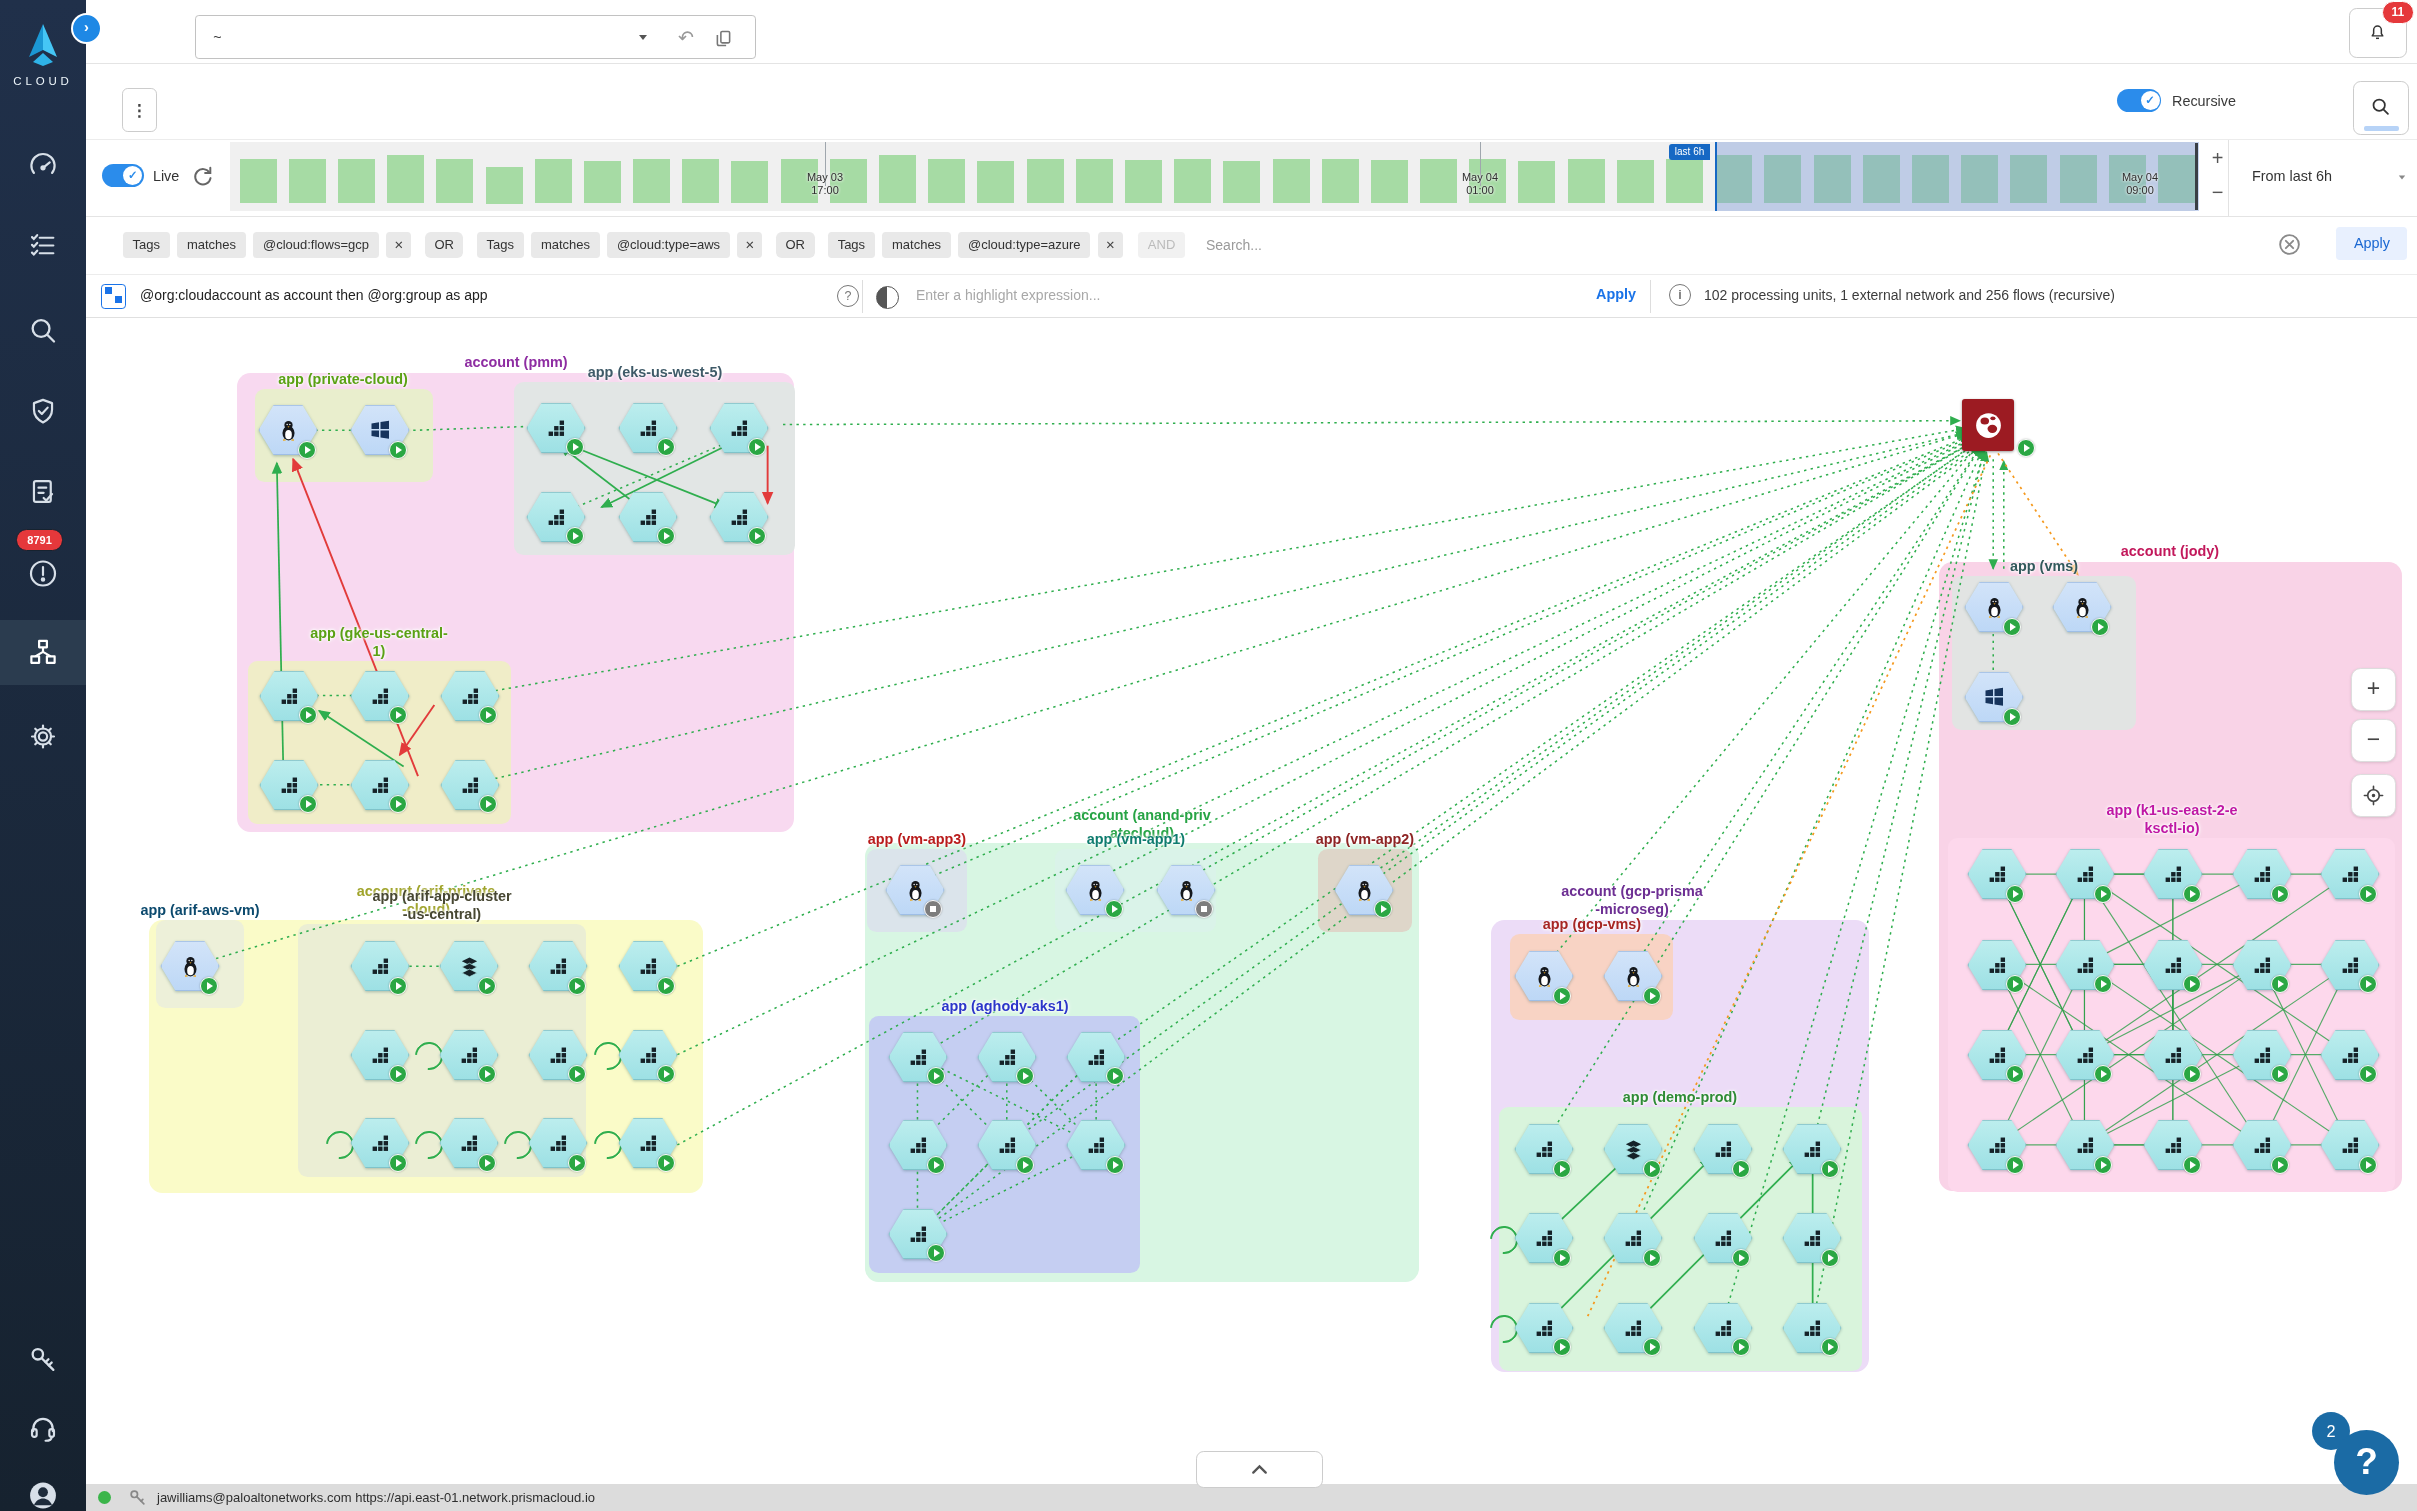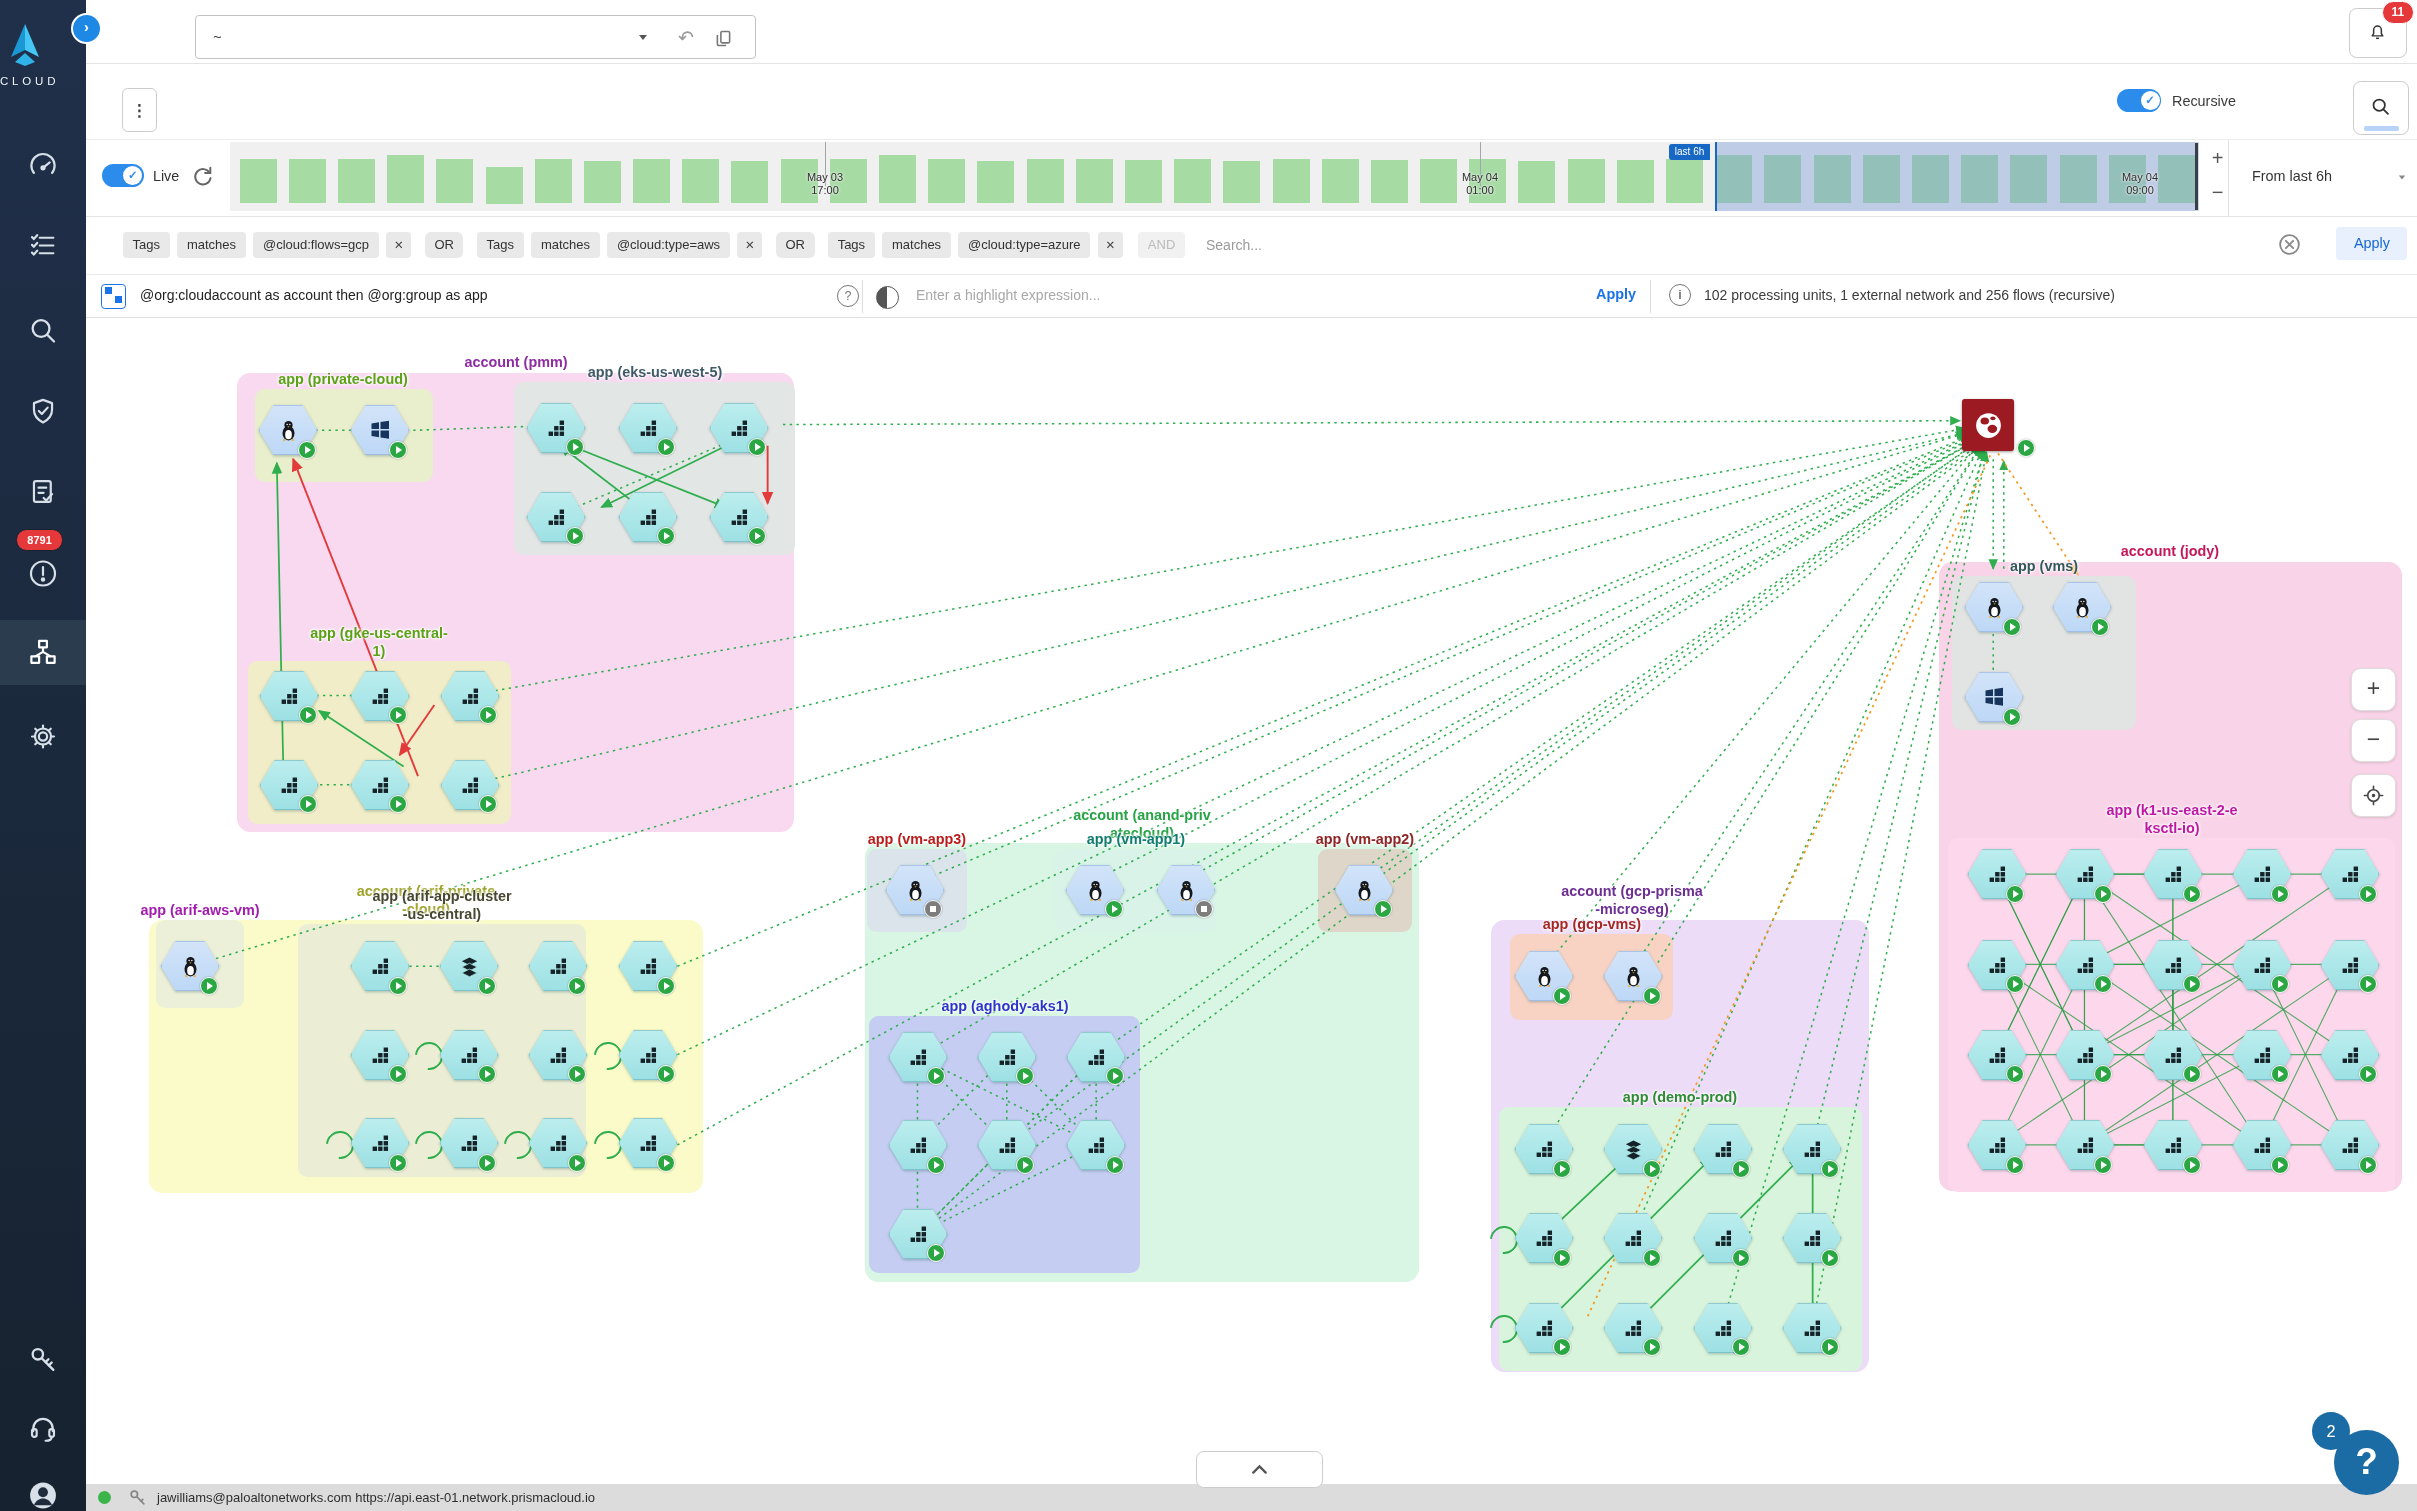--- a/index.html
+++ b/index.html
@@ -5,21 +5,21 @@
   html,body{margin:0;padding:0;}
   body{width:2417px;height:1511px;position:relative;overflow:hidden;background:#fff;
        font-family:"Liberation Sans",sans-serif;color:#333;}
   
   #sidebar{position:absolute;left:0;top:0;width:86px;height:1511px;background:linear-gradient(#20304a,#16222f);z-index:50;}
   .sb-icon{position:absolute;left:50%;transform:translateX(-50%);width:31px;height:31px;}
   .sb-icon svg{width:31px;height:31px;}
   #sb-active{position:absolute;left:0;top:620px;width:86px;height:65px;background:#2b3c4f;}
   #sb-alert-badge{position:absolute;left:16.3px;top:529px;min-width:33px;padding:0 5.8px;height:20px;border-radius:10.6px;
       background:#e5383b;color:#fff;font-size:11px;font-weight:bold;line-height:20px;text-align:center;border:1.9px solid #16222f;z-index:2;}
-  #logo{position:absolute;left:0;top:21px;width:86px;}
+  #logo{position:absolute;left:0;top:21px;width:86px;text-align:center;}
   #logo-text{color:#eef6fb;font-size:11.5px;letter-spacing:3.8px;margin-top:1.9px;}
   #collapse-btn{position:absolute;left:71px;top:13.4px;width:27px;height:27px;border-radius:50%;background:#1e88e5;
       border:2.4px solid #fff;color:#fff;font-weight:bold;font-size:14.4px;line-height:25px;text-align:center;z-index:60;}
   
   .strip{position:absolute;left:86px;width:2331px;background:#fff;}
   #topbar{top:0;height:63px;border-bottom:1px solid #e4e4e4;}
   #row2{top:64px;height:75px;border-bottom:1px solid #ececec;}
   #tlrow{top:140px;height:76px;border-bottom:1px solid #e4e4e4;}
   #filterrow{top:217px;height:57px;border-bottom:1px solid #ececec;}
   #grouprow{top:275px;height:42px;border-bottom:1px solid #e0e0e0;}
@@ -709,21 +709,21 @@
           <rect x="9.3" y="9.2" width="5" height="5"></rect>
           <rect x="15.6" y="9.2" width="5" height="5"></rect>
           <rect x="15.6" y="2.9" width="5" height="5"></rect>
         </svg>
       </div>
     </div>
     <div class="nbadge" style="left: 479px; top: 478px;">
       <span class="tri"></span>
     </div>
     <div class="glabel" style="left: 426px; top: 601px; color: rgb(160, 164, 43);">account (arif-private<br>-cloud)</div>
-    <div class="glabel" style="left: 200px; top: 602px; color: #a21caf;">app (arif-aws-vm)</div>
+    <div class="glabel" style="left: 200px; top: 602px; color: #0c4a6e;">app (arif-aws-vm)</div>
     <div class="node" style="left: 160px; top: 623px;">
       <div class="hex vm">
         <svg width="25" height="25" viewBox="0 0 24 24">
           <ellipse cx="12" cy="14.5" rx="5.8" ry="7" fill="#15181d"></ellipse>
           <circle cx="12" cy="6.8" r="4" fill="#15181d"></circle>
           <ellipse cx="12" cy="16" rx="3.2" ry="4.4" fill="#fff"></ellipse>
           <circle cx="10.7" cy="6.2" r=".7" fill="#fff"></circle>
           <circle cx="13.3" cy="6.2" r=".7" fill="#fff"></circle>
           <path d="M10.9 8.3 L12 9.2 L13.1 8.3 L12 7.8 Z" fill="#f0a818"></path>
           <path d="M7.2 19.8 L9.8 21.4 L6.8 22 Z" fill="#f0a818"></path>

